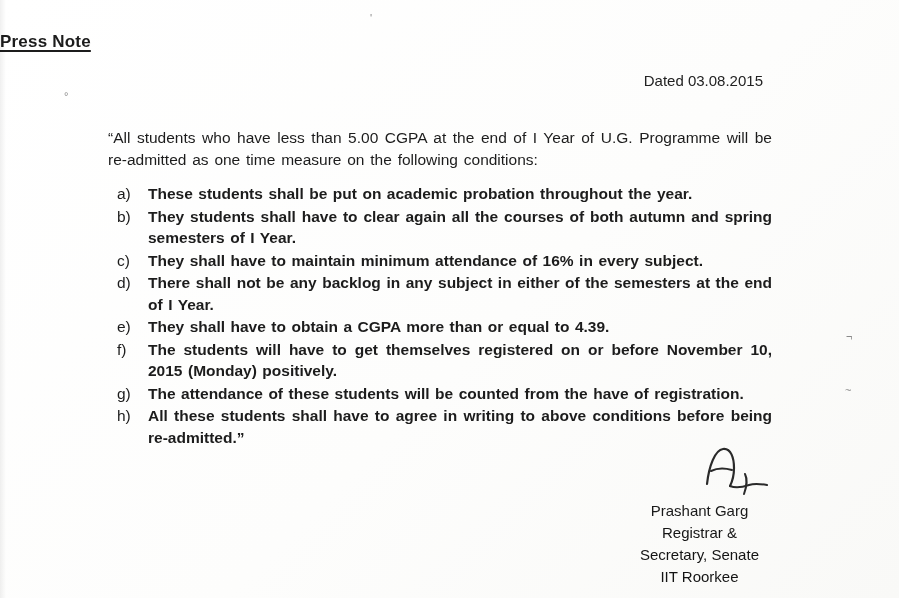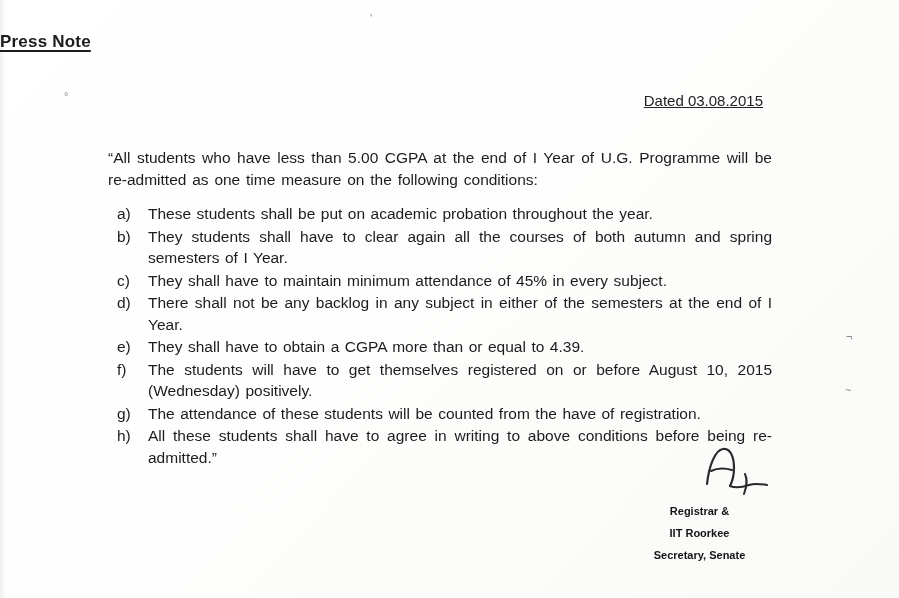--- a/index.html
+++ b/index.html
@@ -26,26 +26,25 @@
     font-weight: 700;
     letter-spacing: 0.2px;
   }
   .doc-title span {
     text-decoration: underline;
     text-underline-offset: 3px;
     text-decoration-thickness: 1.5px;
   }
 
   .doc-date {
-    margin-top: 40px;
+    margin-top: 20px;
     padding-right: 136px;
     text-align: right;
     font-size: 15px;
     color: #222;
-    text-decoration: underline;
   }
 
   .content {
     padding-left: 108px;
     padding-right: 127px;
   }
 
   .intro {
     margin-top: 38px;
     font-size: 15.5px;
@@ -70,20 +69,21 @@
 
   .cond-label {
     flex: 0 0 31px;
   }
 
   .cond-text {
     flex: 1;
     text-align: justify;
     text-align-last: left;
     word-spacing: 1.2px;
+    font-weight: bold;
   }
 
   .signature-block {
     position: absolute;
     top: 444px;
     left: 612px;
     width: 175px;
     text-align: center;
   }
 
@@ -93,23 +93,23 @@
     height: 56px;
   }
 
   .sig-name {
     font-size: 15px;
     line-height: 22px;
     color: #1a1a1a;
   }
 
   .sig-role {
-    font-size: 11px;
+    font-size: 15px;
     line-height: 22px;
-    font-weight: 700;
+    font-weight: 400;
     color: #141414;
   }
 
   
   .speck {
     position: absolute;
     color: #8a8a8a;
     font-size: 11px;
     pointer-events: none;
   }
@@ -149,33 +149,33 @@
       <li>
         <span class="cond-label">a)</span>
         <span class="cond-text">These students shall be put on academic probation throughout the year.</span>
       </li>
       <li>
         <span class="cond-label">b)</span>
         <span class="cond-text">They students shall have to clear again all the courses of both autumn and spring semesters of I Year.</span>
       </li>
       <li>
         <span class="cond-label">c)</span>
-        <span class="cond-text">They shall have to maintain minimum attendance of 45% in every subject.</span>
+        <span class="cond-text">They shall have to maintain minimum attendance of 16% in every subject.</span>
       </li>
       <li>
         <span class="cond-label">d)</span>
         <span class="cond-text">There shall not be any backlog in any subject in either of the semesters at the end of I Year.</span>
       </li>
       <li>
         <span class="cond-label">e)</span>
         <span class="cond-text">They shall have to obtain a CGPA more than or equal to 4.39.</span>
       </li>
       <li>
         <span class="cond-label">f)</span>
-        <span class="cond-text">The students will have to get themselves registered on or before August 10, 2015 (Wednesday) positively.</span>
+        <span class="cond-text">The students will have to get themselves registered on or before November 10, 2015 (Monday) positively.</span>
       </li>
       <li>
         <span class="cond-label">g)</span>
         <span class="cond-text">The attendance of these students will be counted from the have of registration.</span>
       </li>
       <li>
         <span class="cond-label">h)</span>
         <span class="cond-text">All these students shall have to agree in writing to above conditions before being re-admitted.”</span>
       </li>
     </ul>
@@ -184,18 +184,19 @@
 
   <div class="signature-block">
     <div class="signature-mark">
       <svg width="72" height="54" viewBox="0 0 72 54">
         <path d="M6 40 C 8 22, 14 6, 22 5 C 30 4, 33 14, 33 24 C 33 32, 31 38, 29 42" fill="none" stroke="#2a2a2a" stroke-width="2.2" stroke-linecap="round"></path>
         <path d="M10 27 C 16 24, 24 24, 31 26" fill="none" stroke="#2a2a2a" stroke-width="2" stroke-linecap="round"></path>
         <path d="M29 42 C 34 44, 42 43, 48 41 C 54 39, 60 40, 66 41" fill="none" stroke="#2a2a2a" stroke-width="2" stroke-linecap="round"></path>
         <path d="M44 30 C 46 34, 46 42, 43 50" fill="none" stroke="#2a2a2a" stroke-width="2" stroke-linecap="round"></path>
       </svg>
     </div>
+    <div class="sig-name">Prashant Garg</div>
     <div class="sig-role">Registrar &amp;</div>
+    <div class="sig-role">Secretary, Senate</div>
     <div class="sig-role">IIT Roorkee</div>
-    <div class="sig-role">Secretary, Senate</div>
   </div>
 
 </div>
 
 </body></html>

